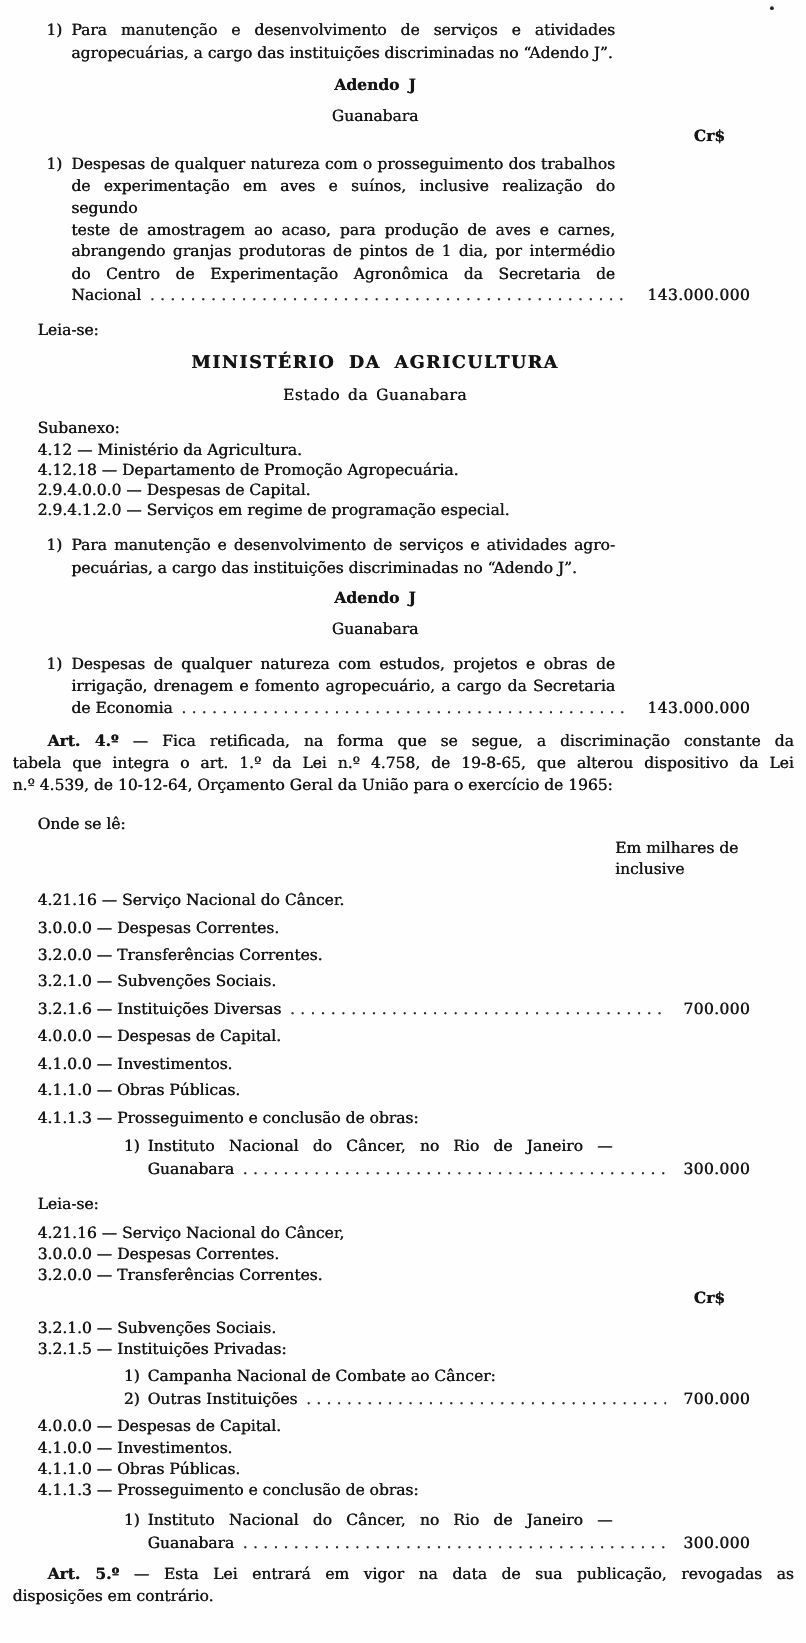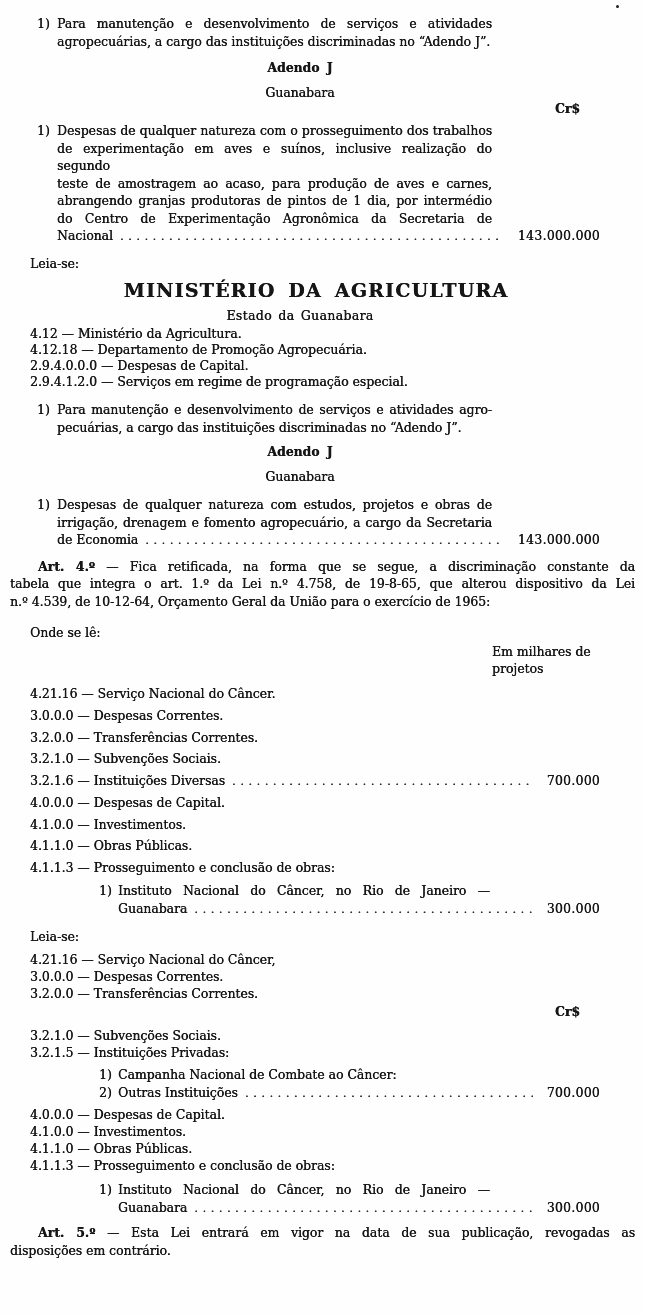--- a/index.html
+++ b/index.html
@@ -48,21 +48,21 @@
   .lrow .amt { text-align:right; white-space:nowrap; letter-spacing:0.3px; }
   .w-item { width:543px; }   
   .w-code { width:570px; }   
   .w-sub  { width:482px; }   
 
   
   .center { width:600px; text-align:center; }
   .bold { font-weight:bold; }
   .h-adendo   { margin-top:11px; line-height:14px; word-spacing:3px; }
   .h-place    { margin-top:11px; line-height:13px; }
-  .ministry   { margin-top:13px; line-height:15px; font-size:19px; letter-spacing:1.2px; word-spacing:5px; font-weight:bold;margin-left:16px; }
+  .ministry   { margin-top:13px; line-height:15px; font-size:14px; letter-spacing:1.2px; word-spacing:5px; font-weight:bold; }
   .estado     { margin-top:11px; line-height:13px; letter-spacing:0.4px; word-spacing:2px; }
   .crline     { margin-top:3px; width:580px; text-align:right; font-weight:bold; line-height:14px; }
   .label-line { margin-left:30px; line-height:13px; }
 
   .milhares { margin-top:4px; margin-left:492px; width:112px; line-height:17px; }
   .milhares .m1 { white-space:nowrap; }
 
   
   .art { margin-left:10px; margin-right:10px; line-height:17.5px; }
   .art .line1 { padding-left:28px; }
@@ -102,20 +102,21 @@
       <span class="dots"></span>
       <span class="amt">143.000.000</span>
     </div>
   </div>
 
   <div class="label-line mt11">Leia-se:</div>
 
   <div class="center ministry">MINISTÉRIO DA AGRICULTURA</div>
   <div class="center estado">Estado da Guanabara</div>
 
+  <div class="label-line mt13">Subanexo:</div>
 
   <div class="codes lh-sub mt12">
     <div>4.12 — Ministério da Agricultura.</div>
     <div>4.12.18 — Departamento de Promoção Agropecuária.</div>
     <div>2.9.4.0.0.0 — Despesas de Capital.</div>
     <div>2.9.4.1.2.0 — Serviços em regime de programação especial.</div>
   </div>
 
   <div class="item mt11">
     <span class="num">1)</span>
@@ -140,21 +141,21 @@
   <div class="art mt8">
     <div class="line1 jl"><span class="bold">Art. 4.º</span><span> — Fica retificada, na forma que se segue, a discriminação constante da</span></div>
     <div class="jl">tabela que integra o art. 1.º da Lei n.º 4.758, de 19-8-65, que alterou dispositivo da Lei</div>
     <div>n.º 4.539, de 10-12-64, Orçamento Geral da União para o exercício de 1965:</div>
   </div>
 
   <div class="label-line mt16">Onde se lê:</div>
 
   <div class="milhares">
     <div class="m1">Em milhares de</div>
-    <div>projetos</div>
+    <div>inclusive</div>
   </div>
 
   <div class="codes lh-wide mt6">
     <div>4.21.16 — Serviço Nacional do Câncer.</div>
     <div>3.0.0.0 — Despesas Correntes.</div>
     <div>3.2.0.0 — Transferências Correntes.</div>
     <div>3.2.1.0 — Subvenções Sociais.</div>
     <div class="lrow w-code">
       <span>3.2.1.6 — Instituições Diversas</span>
       <span class="dots"></span>

